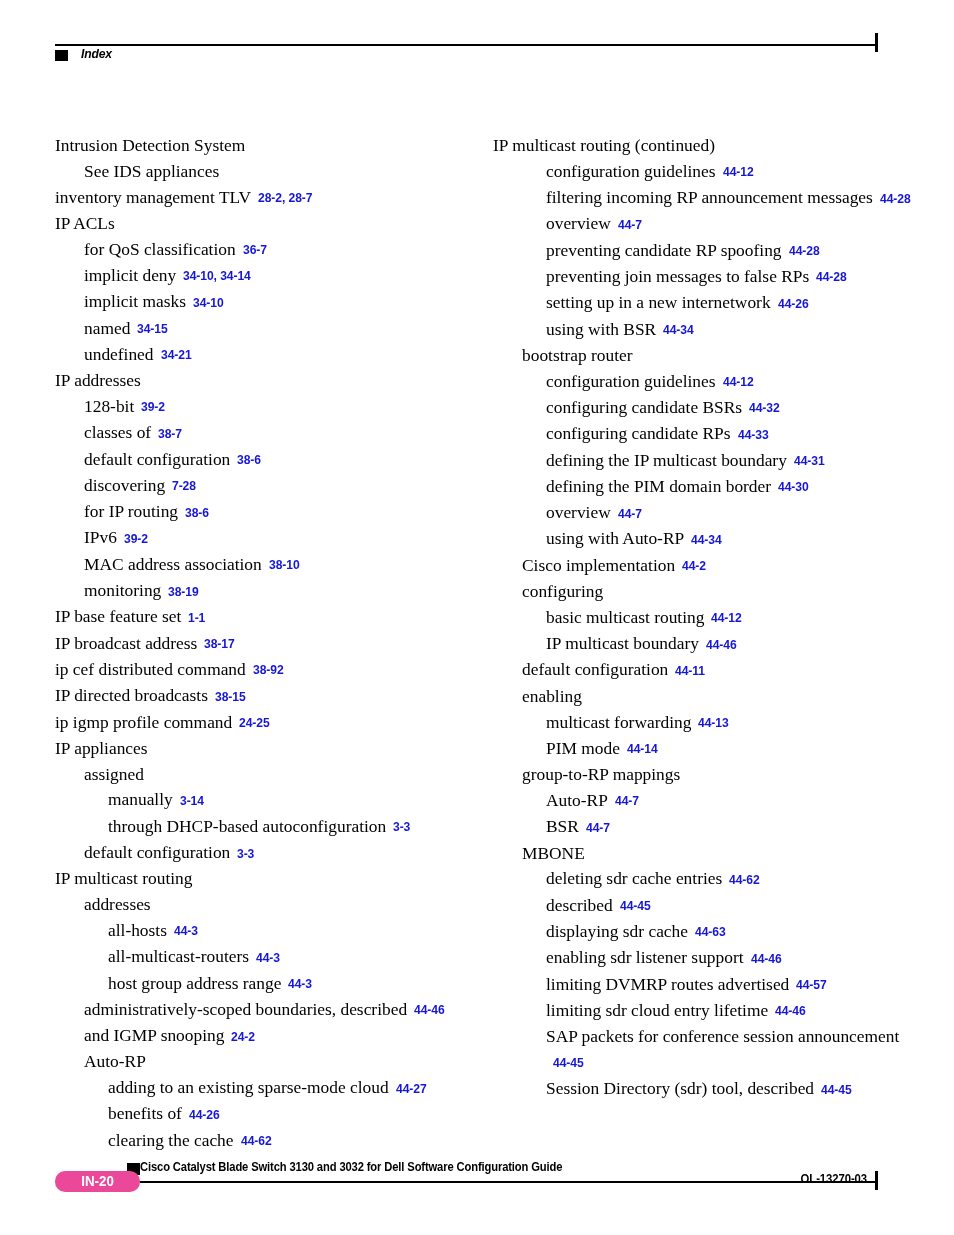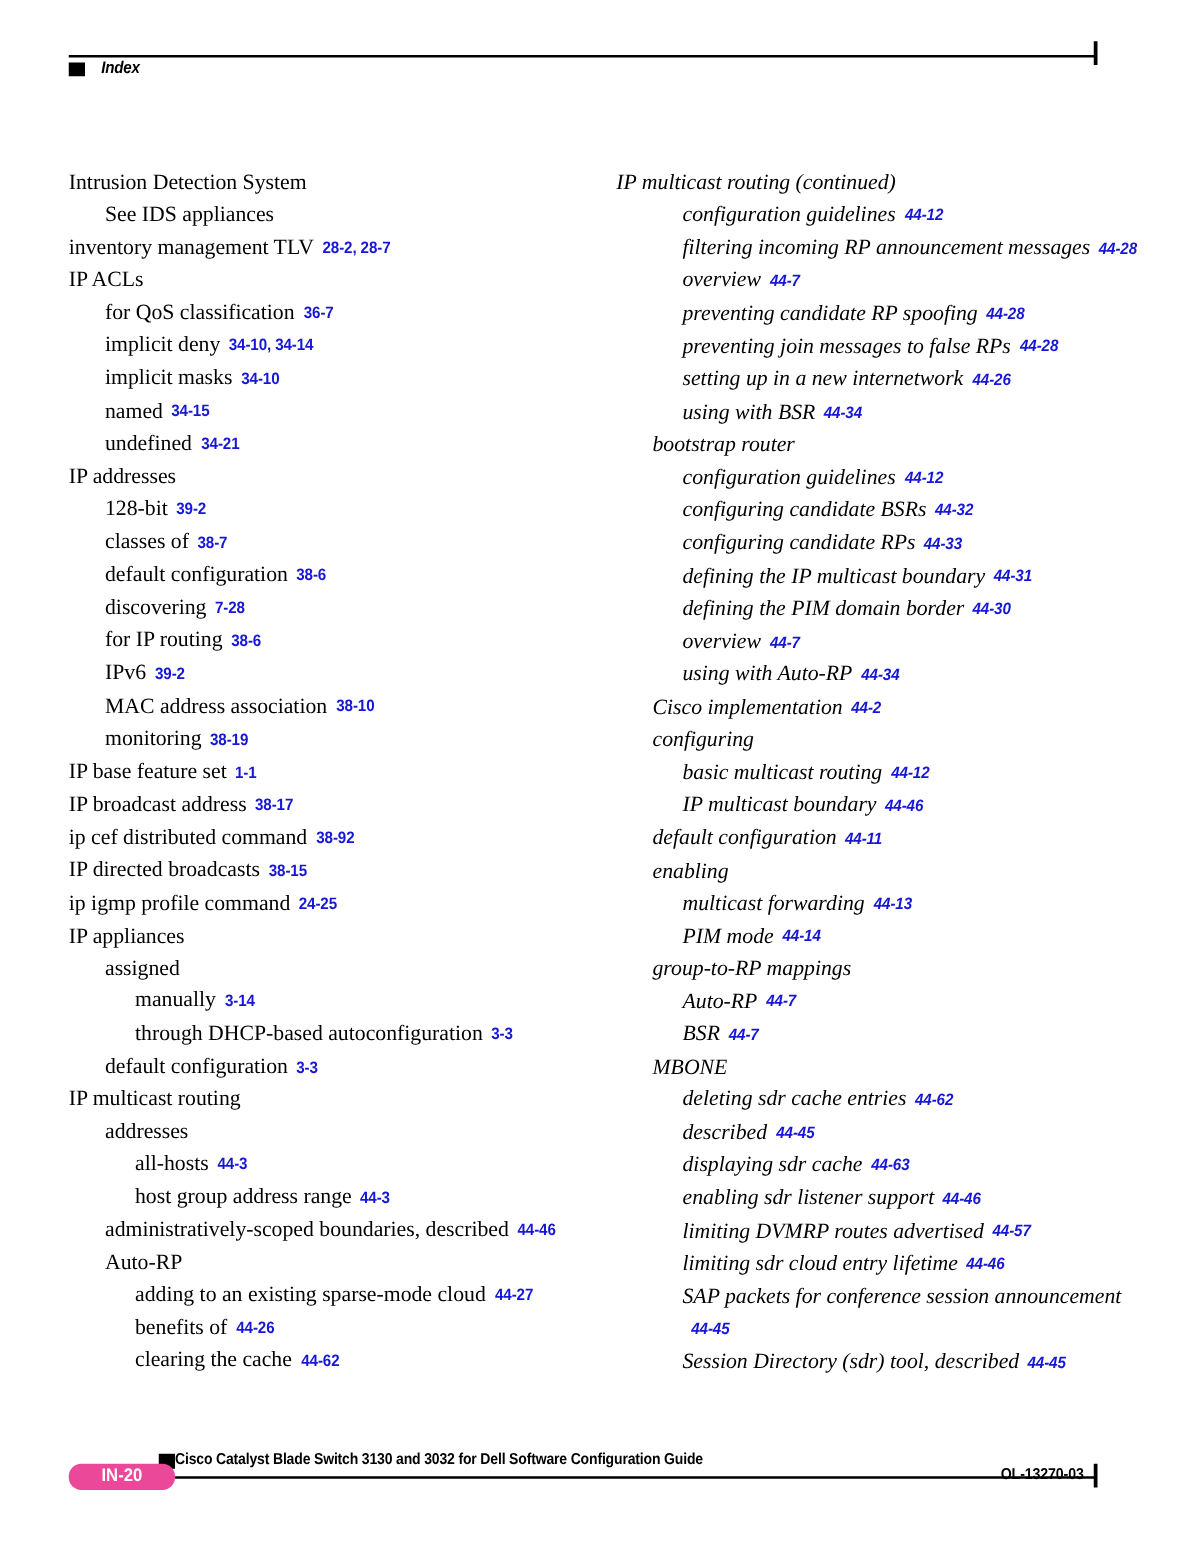--- a/index.html
+++ b/index.html
@@ -71,21 +71,21 @@
     top: 0;
     width: 954px;
     height: 1140px;
   }
   .index-column {
     position: absolute;
     top: 133px;
     width: 425px;
   }
   #column-left  { left: 55px; }
-  #column-right { left: 493px; font-style: italic; }
+  #column-right { left: 493px; }
 
   .index-entry {
     display: block;
     font-size: 17.4px;
     line-height: 25.8px;
     color: #000000;
     white-space: normal;
     margin: 0;
     padding: 0;
   }
@@ -234,22 +234,24 @@
       <div class="index-entry lvl-0"><span class="entry-text">IP directed broadcasts</span><span class="entry-ref">38-15</span></div>
       <div class="index-entry lvl-0"><span class="entry-text">ip igmp profile command</span><span class="entry-ref">24-25</span></div>
       <div class="index-entry lvl-0"><span class="entry-text">IP appliances</span></div>
       <div class="index-entry lvl-1"><span class="entry-text">assigned</span></div>
       <div class="index-entry lvl-2"><span class="entry-text">manually</span><span class="entry-ref">3-14</span></div>
       <div class="index-entry lvl-2"><span class="entry-text">through DHCP-based autoconfiguration</span><span class="entry-ref">3-3</span></div>
       <div class="index-entry lvl-1"><span class="entry-text">default configuration</span><span class="entry-ref">3-3</span></div>
       <div class="index-entry lvl-0"><span class="entry-text">IP multicast routing</span></div>
       <div class="index-entry lvl-1"><span class="entry-text">addresses</span></div>
       <div class="index-entry lvl-2"><span class="entry-text">all-hosts</span><span class="entry-ref">44-3</span></div>
+      <div class="index-entry lvl-2"><span class="entry-text">all-multicast-routers</span><span class="entry-ref">44-3</span></div>
       <div class="index-entry lvl-2"><span class="entry-text">host group address range</span><span class="entry-ref">44-3</span></div>
       <div class="index-entry lvl-1"><span class="entry-text">administratively-scoped boundaries, described</span><span class="entry-ref">44-46</span></div>
+      <div class="index-entry lvl-1"><span class="entry-text">and IGMP snooping</span><span class="entry-ref">24-2</span></div>
       <div class="index-entry lvl-1"><span class="entry-text">Auto-RP</span></div>
       <div class="index-entry lvl-2"><span class="entry-text">adding to an existing sparse-mode cloud</span><span class="entry-ref">44-27</span></div>
       <div class="index-entry lvl-2"><span class="entry-text">benefits of</span><span class="entry-ref">44-26</span></div>
       <div class="index-entry lvl-2"><span class="entry-text">clearing the cache</span><span class="entry-ref">44-62</span></div>
     </div>
   <div class="index-column" id="column-right">
       <div class="index-entry lvl-0"><span class="entry-text">IP multicast routing (continued)</span></div>
       <div class="index-entry lvl-2"><span class="entry-text">configuration guidelines</span><span class="entry-ref">44-12</span></div>
       <div class="index-entry lvl-2"><span class="entry-text">filtering incoming RP announcement messages</span><span class="entry-ref">44-28</span></div>
       <div class="index-entry lvl-2"><span class="entry-text">overview</span><span class="entry-ref">44-7</span></div>

